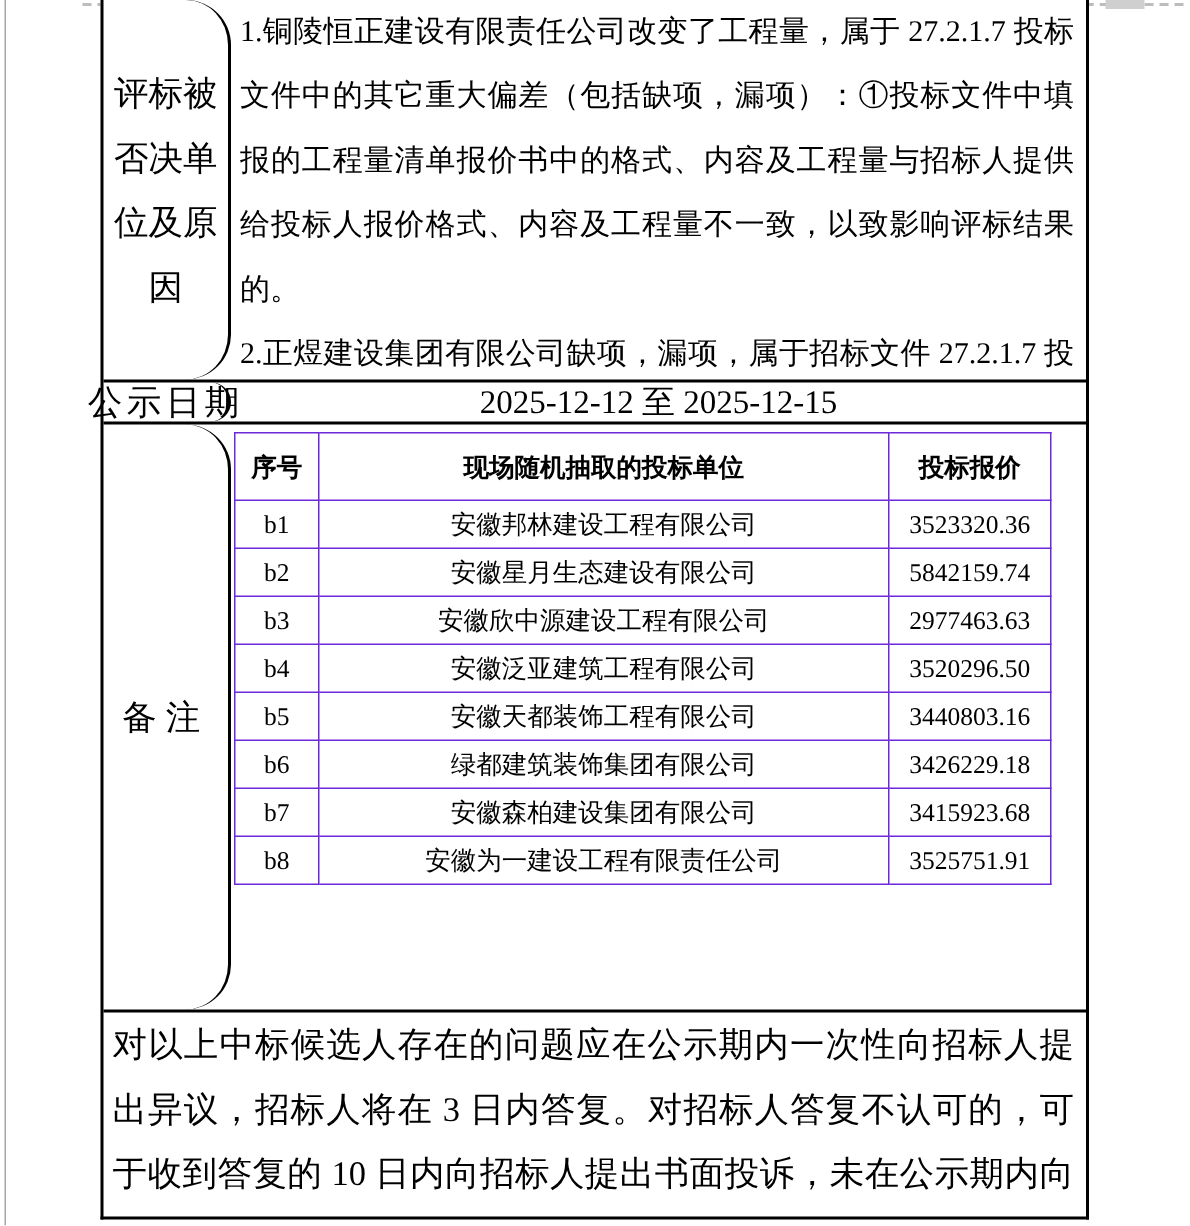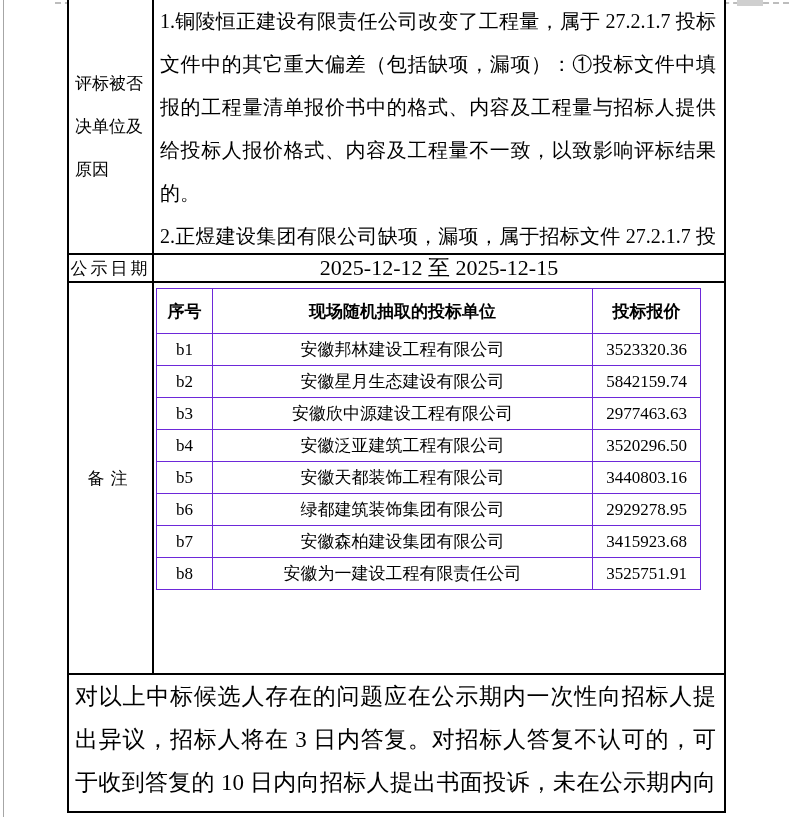--- a/index.html
+++ b/index.html
@@ -38,22 +38,24 @@
   .t-row { display: flex; border-bottom: 2px solid #000; }
   .t-row.row-rejection { height: 255px; }
   .t-row.row-publicity { height: 28px; }
   .t-row.row-remark   { height: 392px; }
   .t-row.row-footer   { height: 126px; border-bottom: none; }
 
   .label-cell {
     width: 85px; flex: 0 0 85px;
     border-right: 2px solid #000;
     display: flex; align-items: center; justify-content: center;
-    font-size: 17px; line-height: 43px;
+    text-align: center;
+    font-size: 23px; line-height: 43px;
     padding: 0 6px;
+    border-radius: 30px;
   }
   .label-cell .spread { white-space: nowrap; letter-spacing: 3px; }
   .label-cell .spread2 { white-space: nowrap; letter-spacing: 6px; }
 
   .content-cell { flex: 1 1 auto; overflow: hidden; }
 
   .rejection-text {
     padding: 0 8px 0 6px;
     font-size: 20px; line-height: 43px;
     text-align: justify; text-justify: inter-ideograph;
@@ -155,21 +157,21 @@
             <td>3520296.50</td>
           </tr>
           <tr>
             <td>b5</td>
             <td>安徽天都装饰工程有限公司</td>
             <td>3440803.16</td>
           </tr>
           <tr>
             <td>b6</td>
             <td>绿都建筑装饰集团有限公司</td>
-            <td>2929278.95</td>
+            <td>3426229.18</td>
           </tr>
           <tr>
             <td>b7</td>
             <td>安徽森柏建设集团有限公司</td>
             <td>3415923.68</td>
           </tr>
           <tr>
             <td>b8</td>
             <td>安徽为一建设工程有限责任公司</td>
             <td>3525751.91</td>

